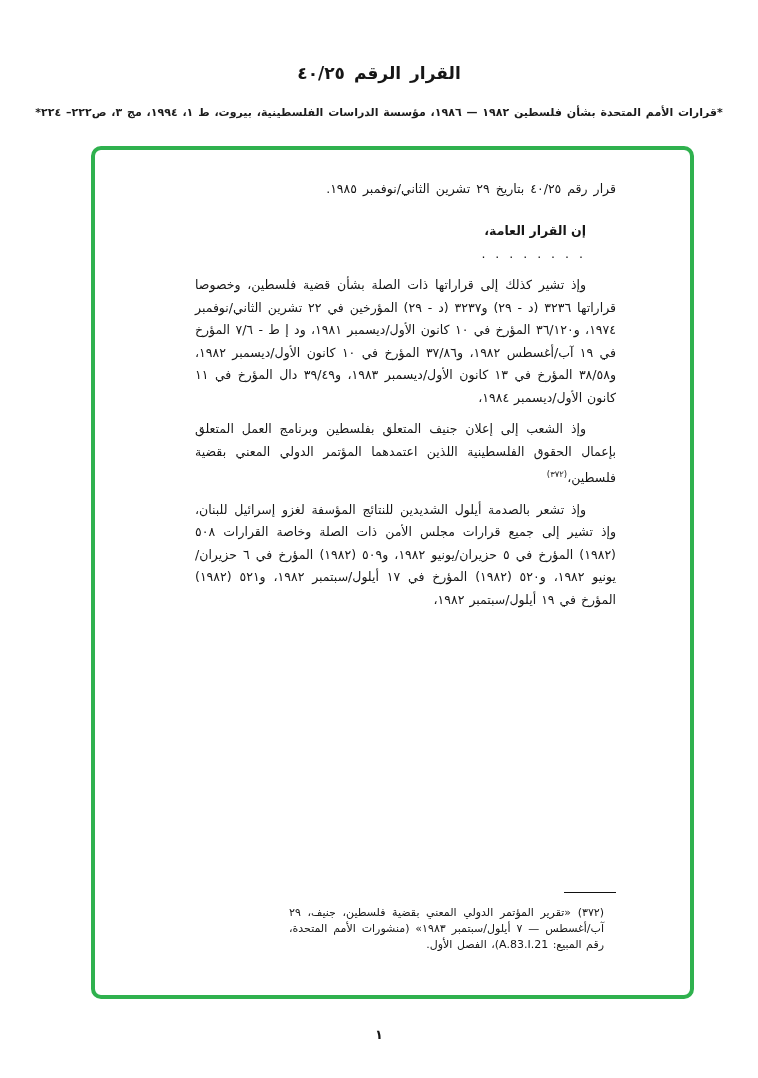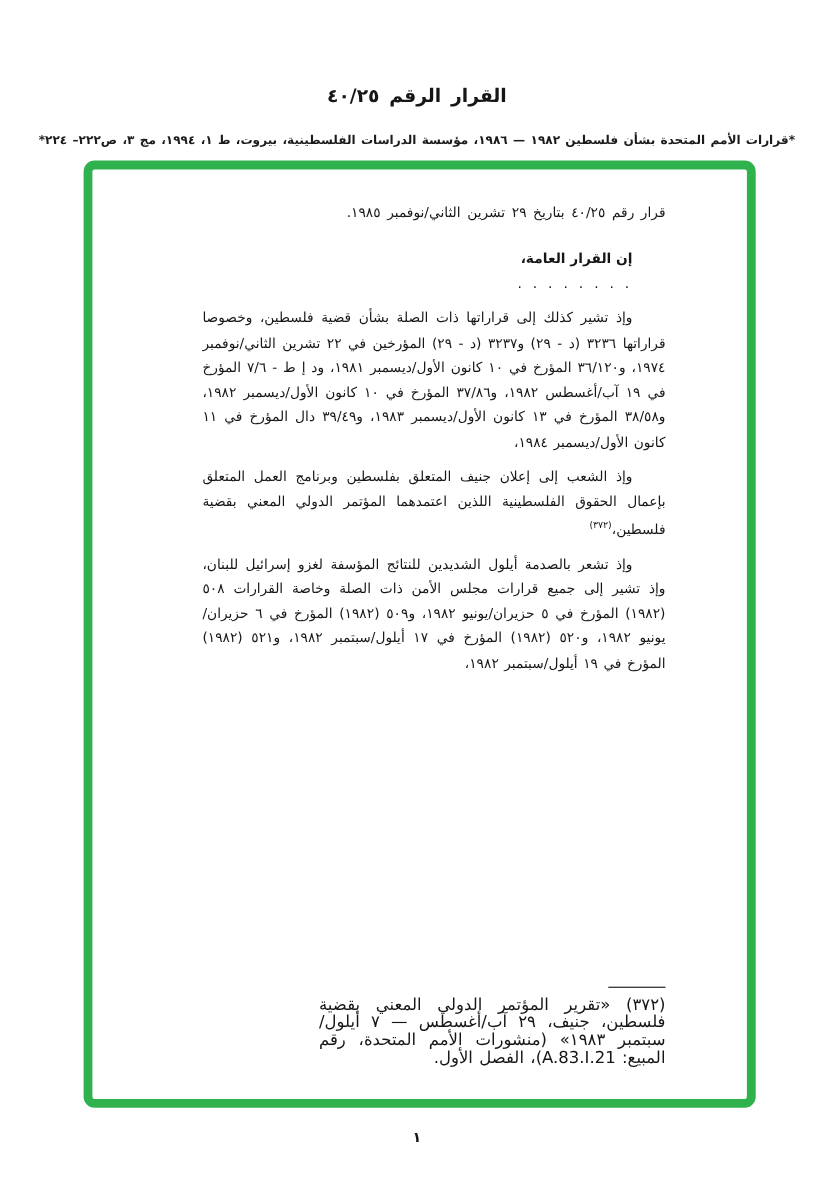--- a/index.html
+++ b/index.html
@@ -4,27 +4,27 @@
 <style>
   html, body { margin:0; padding:0; }
   body {
     width:758px; height:1078px; position:relative; overflow:hidden;
     background:#ffffff;
     font-family:"DejaVu Sans", sans-serif;
     color:#161616;
   }
   .page { position:absolute; inset:0; background:#ffffff; }
 
-  .doc-header { position:absolute; top:78px; left:0; width:100%; text-align:center; direction:rtl; }
+  .doc-header { position:absolute; top:63px; left:0; width:100%; text-align:center; direction:rtl; }
   .doc-title { font-size:17px; font-weight:bold; margin:0; word-spacing:3px; }
   .doc-citation { font-size:11px; font-weight:bold; margin-top:23px; word-spacing:1px; color:#1b1b1b; }
 
   .green-box {
-    position:absolute; top:146px; left:76px; width:595px; height:845px;
-    border:8px solid #000000; border-radius:10px; overflow:hidden;
+    position:absolute; top:146px; left:91px; width:595px; height:845px;
+    border:4px solid #000000; border-radius:10px; overflow:hidden;
     background:transparent;
   }
   .box-inner {
     box-sizing:border-box; width:100%; height:100%;
     padding:28px 74px 30px 100px;
     display:flex; flex-direction:column; direction:rtl;
   }
 
   .intro-line { font-size:12.5px; line-height:22px; margin:0 0 12px; word-spacing:2px; }
 
@@ -37,21 +37,21 @@
 
   .para {
     font-size:12.5px; line-height:22.5px; text-align:justify;
     text-indent:2.4em; margin:0 0 9px; word-spacing:1px;
   }
   .para .lead { font-weight:normal; }
   .fn-ref { font-size:8.5px; }
 
   .footnote-area { margin-top:auto; }
   .fn-rule { width:52px; height:0; border-top:1.5px solid #111; margin:0 0 7px; }
-  .footnote { font-size:15px; line-height:16px; width:315px; margin:0; text-align:justify; word-spacing:1px; }
+  .footnote { font-size:11px; line-height:16px; width:315px; margin:12px; text-align:justify; word-spacing:1px; }
   .fn-marker { white-space:nowrap; }
 
   .page-number { position:absolute; bottom:36px; left:0; width:100%; text-align:center; font-size:13px; font-weight:bold; }
 </style>
 </head>
 <body>
 
 <div class="page">
 
   <header class="doc-header">

